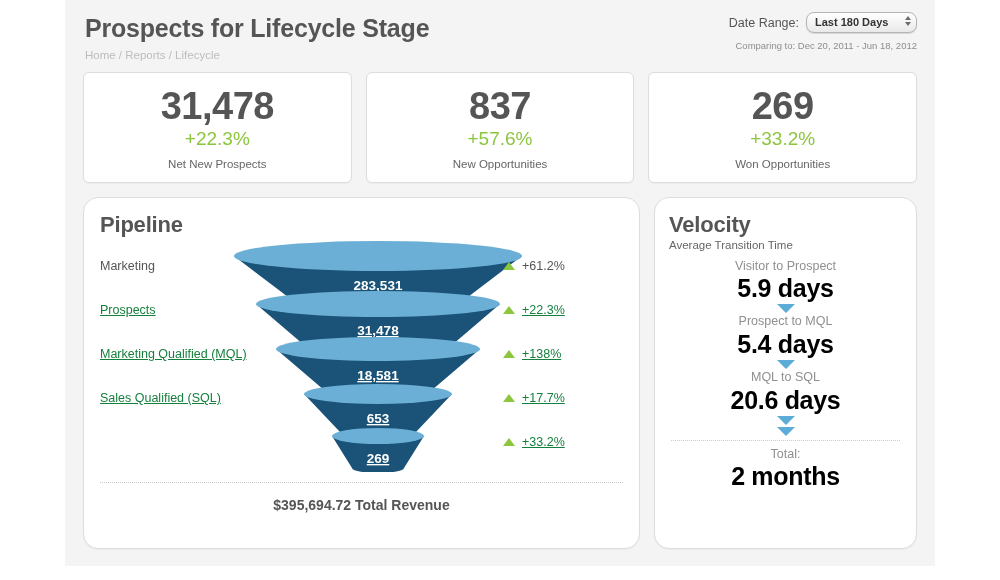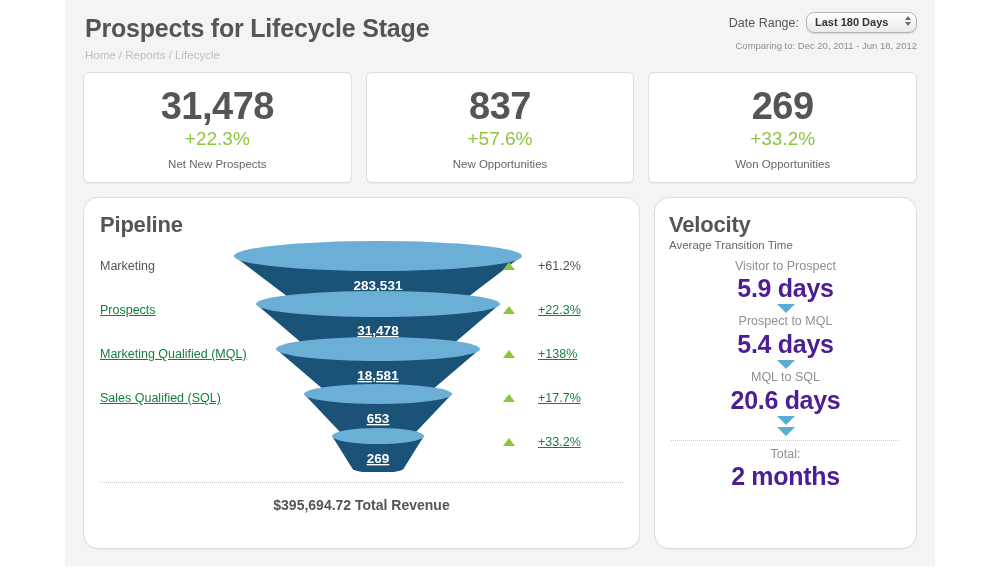--- a/index.html
+++ b/index.html
@@ -181,21 +181,21 @@
   }
   .stage-labels { left: 0; }
   .stage-deltas { right: 0; width: 120px; }
   .stage-label, .stage-delta {
     height: 44px;
     display: flex;
     align-items: center;
     font-size: 12.5px;
   }
   .stage-label { color: #444444; }
-  .stage-delta { gap: 23px; }
+  .stage-delta { gap: 7px; }
   .link {
     color: #15803d;
     text-decoration: underline;
     cursor: pointer;
   }
   .plain { color: #555555; }
   .green-tri {
     width: 0; height: 0;
     border-left: 6px solid transparent;
     border-right: 6px solid transparent;
@@ -226,21 +226,21 @@
     text-align: center;
   }
   .vel-label {
     font-size: 12.5px;
     color: #909090;
     line-height: 1.25;
   }
   .vel-value {
     font-size: 25px;
     font-weight: bold;
-    color: #4c1d95;
+    color: #000000;
     line-height: 1.12;
     letter-spacing: -0.3px;
   }
   .blue-tri {
     width: 0; height: 0;
     margin: 2px auto 1px auto;
     border-left: 9px solid transparent;
     border-right: 9px solid transparent;
     border-top: 9px solid #5bacd6;
   }

